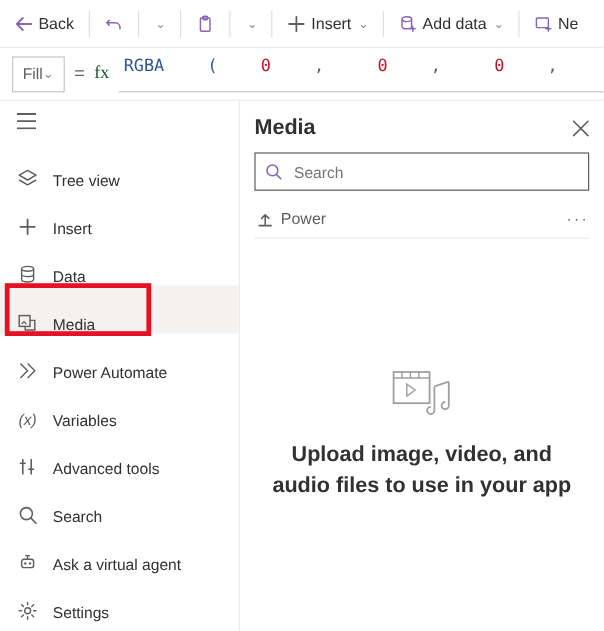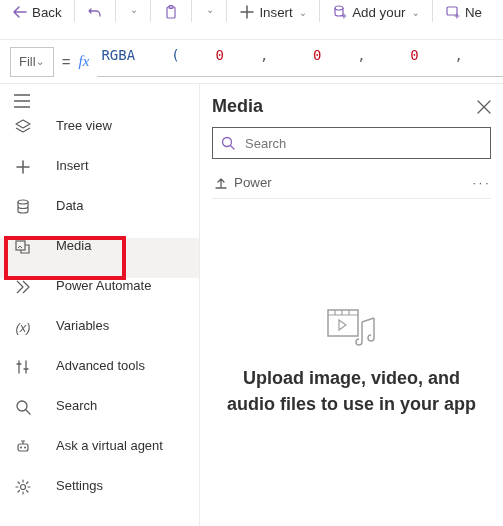--- a/index.html
+++ b/index.html
@@ -8,21 +8,21 @@
     font-family: "Segoe UI", Arial, sans-serif;
     font-size: 13px;
     color: #323130;
     background: #ffffff;
     width: 503px;
     height: 526px;
     overflow: hidden;
   }
   .toolbar {
     display: flex;
-    align-items: flex-start;
+    align-items: center;
     height: 40px;
     padding: 0 6px;
     border-bottom: 1px solid #edebe9;
     gap: 2px;
   }
   .toolbar .sep { width:1px; height:22px; background:#e1dfdd; margin:0 4px; }
   .tb-btn {
     display: inline-flex;
     align-items: center;
     gap: 4px;
@@ -45,21 +45,21 @@
   }
   .prop-select {
     display:flex; align-items:center; justify-content:space-between;
     width: 210px; height:30px;
     border:1px solid #c8c6c4;
     padding: 0 8px;
     color:#605e5c;
     background:#fff;
   }
   .eq { font-size:15px; color:#605e5c; }
-  .fx { font-style:italic; font-family:"Segoe UI", serif; font-size:15px; color:#3b82f6; }
+  .fx { font-family:"Segoe UI", serif; font-size:15px; color:#14532d; }
   .formula {
     flex:1;
     border-bottom:1px solid #c8c6c4;
     height:30px;
     display:flex;
     align-items:flex-start;
     padding: 0 4px;
     font-family: Consolas, monospace;
     font-size:14px;
     gap:36px;
@@ -77,22 +77,22 @@
     width: 200px;
     border-right: 1px solid #edebe9;
     display:flex;
     flex-direction:column;
   }
   .hamburger {
     padding: 10px 14px;
   }
   .nav-item {
     display:flex;
-    align-items:flex-start;
-    gap: 24px;
+    align-items:flex-end;
+    gap: 12px;
     padding: 0 14px;
     height: 40px;
     cursor:pointer;
     color:#323130;
   }
   .nav-item.selected { background:#f3f2f1; }
   .nav-icon { width:18px; height:18px; display:flex; align-items:center; justify-content:center; color:#605e5c; }
   .highlight-box {
     position:absolute;
     border: 4px solid #e81123;
@@ -211,21 +211,21 @@
   </button>
   <div class="sep"></div>
   <button class="tb-btn">
     <span class="tb-icon purple">
       <svg width="16" height="16" viewBox="0 0 16 16">
           <ellipse cx="7" cy="4" rx="4" ry="2" stroke="#8764b8" stroke-width="1.2" fill="none"></ellipse>
           <path d="M3 4 V10 A4 2 0 0 0 11 10 V4" stroke="#8764b8" stroke-width="1.2" fill="none"></path>
           <path d="M12 10 V14 M10 12 H14" stroke="#8764b8" stroke-width="1.2" stroke-linecap="round"></path>
         </svg>
     </span>
-    <span>Add your</span>
+    <span>Add data</span>
     <span class="chev">⌄</span>
   </button>
   <div class="sep"></div>
   <button class="tb-btn">
     <span class="tb-icon purple">
       <svg width="16" height="16" viewBox="0 0 16 16">
           <rect x="2" y="3" width="10" height="8" rx="1" stroke="#8764b8" stroke-width="1.2" fill="none"></rect>
           <path d="M12 10 V14 M10 12 H14" stroke="#8764b8" stroke-width="1.2" stroke-linecap="round"></path>
         </svg>
     </span>

